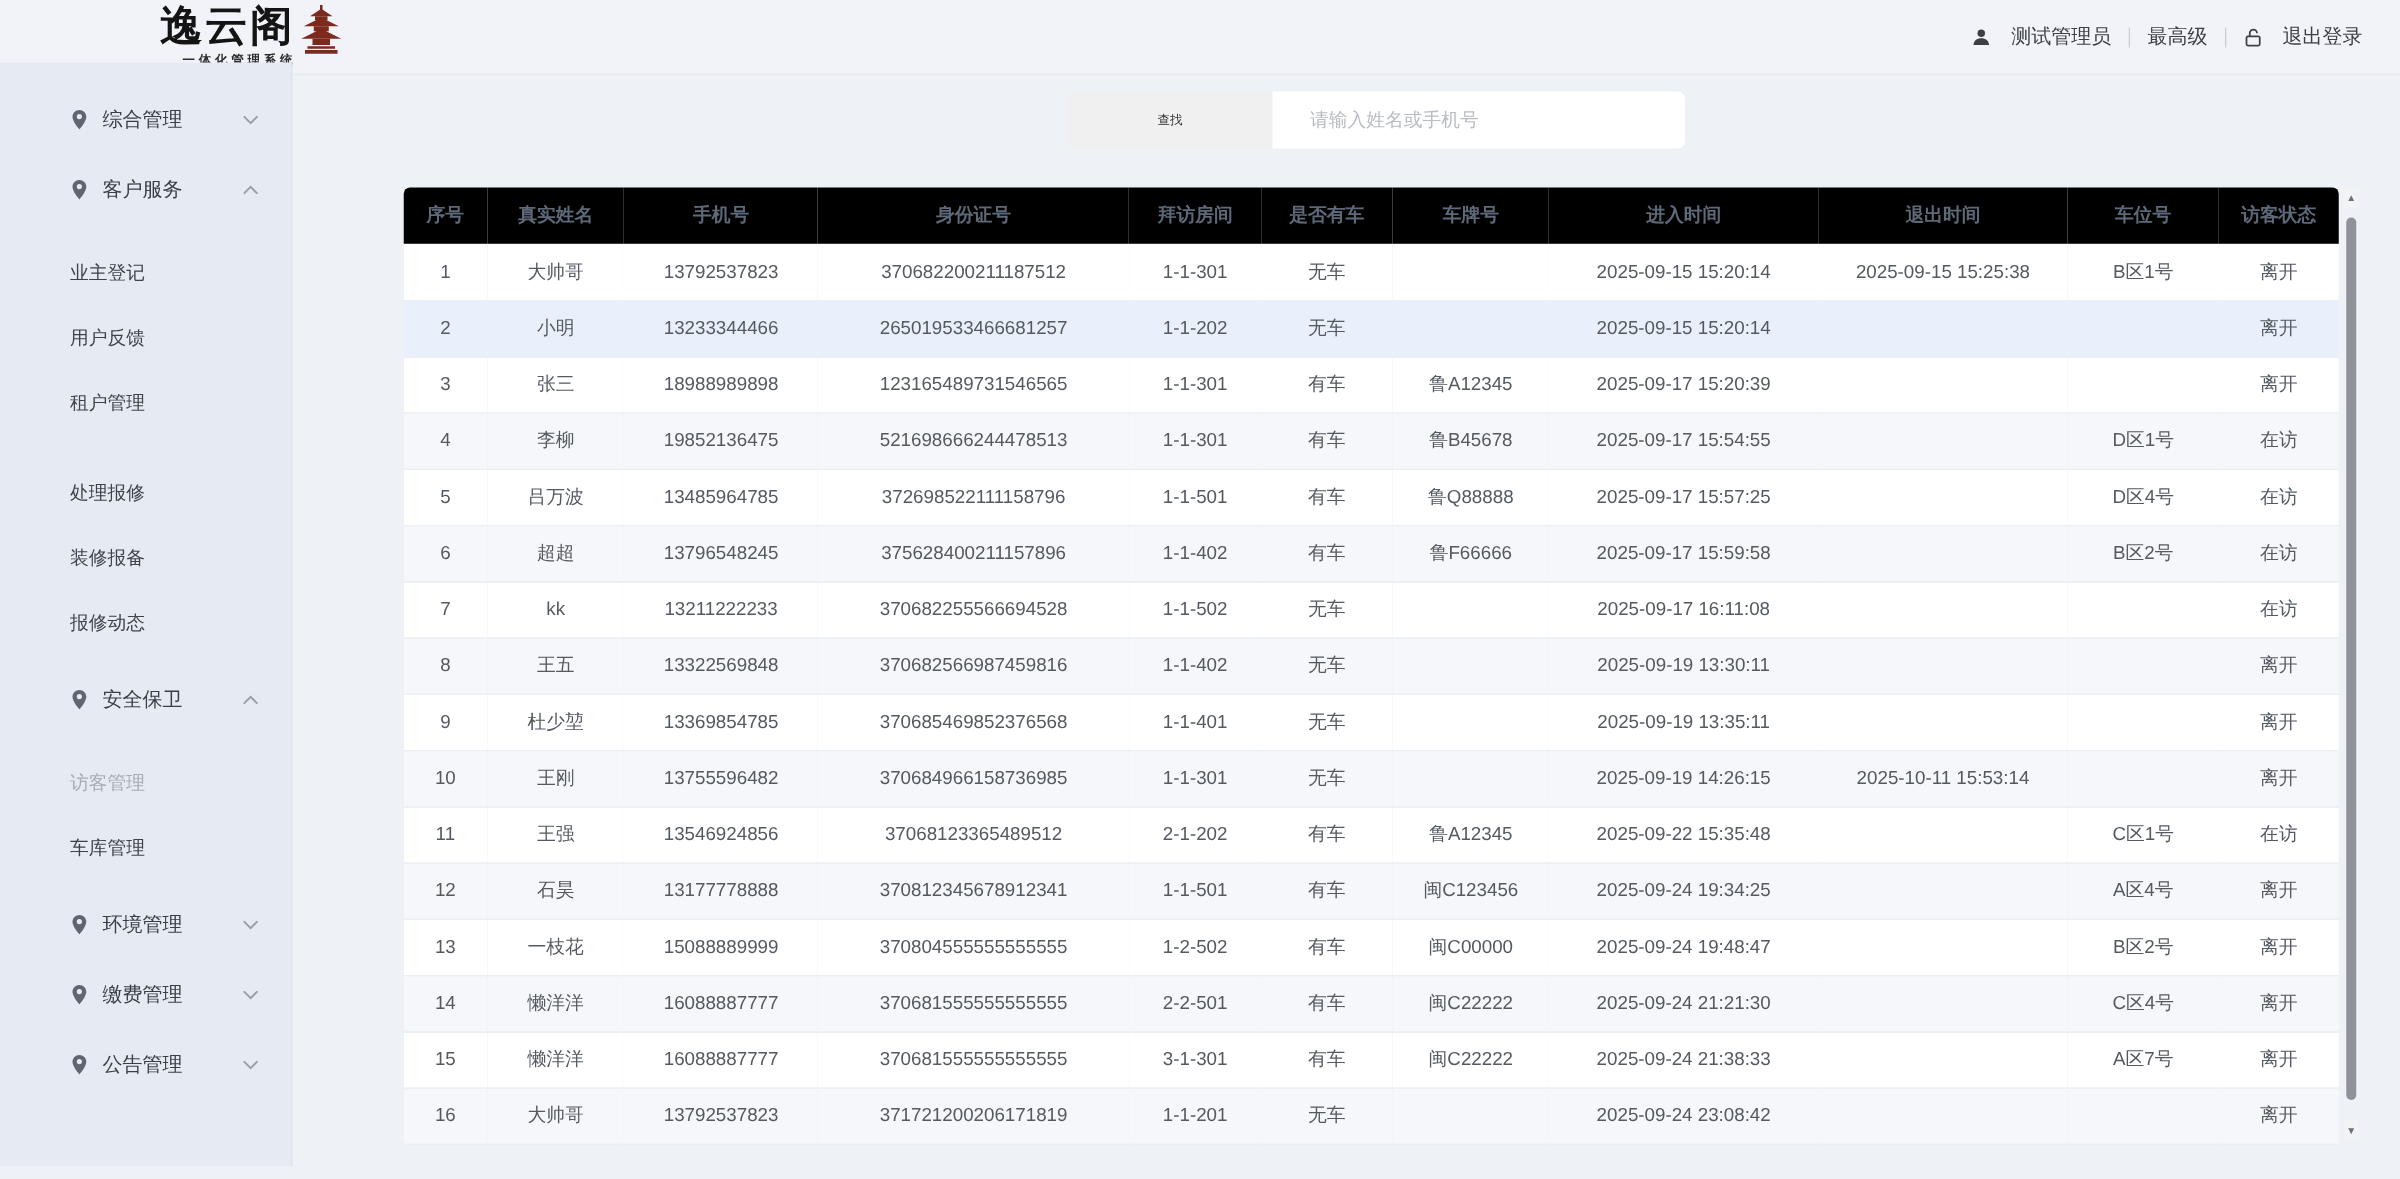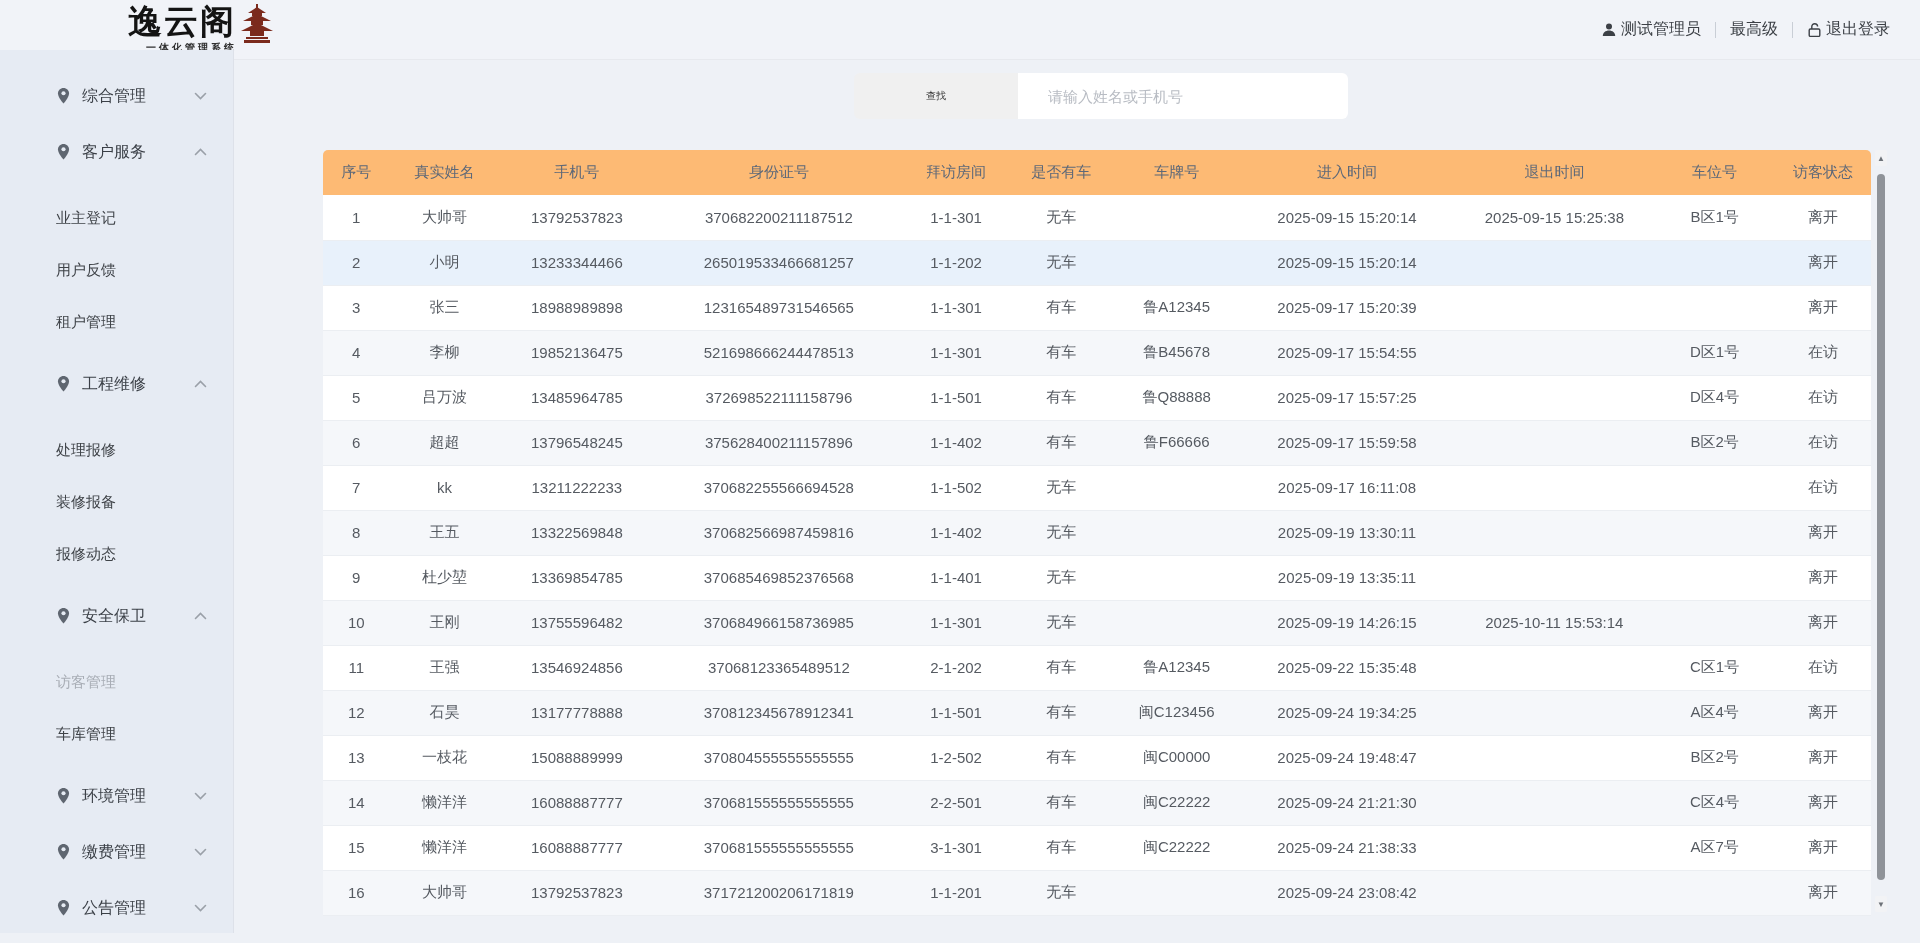--- a/index.html
+++ b/index.html
@@ -12,21 +12,21 @@
     background:#f1f3f8; border-bottom:1px solid rgba(0,0,0,0.04);
     display:flex; align-items:center; justify-content:space-between; }
   .logo { margin-left:128px; display:flex; align-items:flex-start; }
   .logo-col { display:flex; flex-direction:column; }
   .logo-row { display:flex; align-items:flex-end; }
   .logo-title { font-family:"DejaVu Serif","Liberation Serif",serif;
     font-weight:bold; font-size:34px; color:#141414; letter-spacing:2px; line-height:1; }
   .pagoda { margin-left:4px; margin-bottom:-6px; }
   .logo-sub { font-size:10px; color:#2e2e2e; letter-spacing:3px; margin-top:3px; margin-left:18px; font-weight:bold; }
   .user-menu { margin-right:30px; display:flex; align-items:center; font-size:16px; color:#3c4046; }
-  .user-item { display:flex; align-items:center; gap:4px; cursor:pointer; white-space:nowrap; }
+  .user-item { display:flex; align-items:center; gap:16px; cursor:pointer; white-space:nowrap; }
   .sep { width:1px; height:16px; background:#c9ced6; margin:0 14px; }
 
   
   .sidebar { position:absolute; left:0; top:50px; width:234px; height:883px;
     background:#e6ebf3; border-right:1px solid rgba(0,0,0,0.04); padding-top:18px; overflow:hidden; }
   .side-group { height:56px; display:flex; align-items:center; padding:0 26px 0 54px; cursor:pointer; }
   .side-group .pin { display:flex; width:18px; justify-content:center; }
   .g-label { font-size:16px; color:#3a3f46; margin-left:10px; flex:1; }
   .chev-wrap { display:flex; align-items:center; }
   .side-subs { padding:12px 0 8px 0; }
@@ -40,21 +40,21 @@
   .searchbar { position:absolute; left:571px; top:13px; width:494px; height:46px;
     display:flex; border-radius:6px; overflow:hidden; }
   .search-btn { width:164px; height:46px; background:#f0f0f0; border:none;
     font-size:10px; color:#333; cursor:pointer; font-family:inherit; }
   .search-input { flex:1; height:46px; background:#ffffff; border:none; outline:none;
     padding:0 30px; font-size:15px; color:#333; font-family:inherit; }
   .search-input::placeholder { color:#b8bcc3; }
 
   .table-wrap { position:absolute; left:40px; top:90px; width:1548px; }
   table { width:1548px; border-collapse:collapse; table-layout:fixed; }
-  thead th { height:45px; background:#fdba74; font-size:15px; font-weight:normal;
+  thead th { height:45px; background:#000000; font-size:15px; font-weight:bold;
     color:#5d6878; text-align:center; }
   thead th:first-child { border-top-left-radius:5px; }
   thead th:last-child  { border-top-right-radius:5px; }
   tbody td { height:45px; font-size:15px; color:#555a61; text-align:center;
     border-bottom:1px solid #ebeef2; background:#ffffff;
     white-space:nowrap; overflow:hidden; }
   tbody tr.striped td { background:#f5f7fa; }
   tbody tr.hl td { background:#e8f1fb; }
 
   
@@ -151,34 +151,20 @@
           <svg width="13" height="8" viewBox="0 0 13 8" fill="none" stroke="#9aa0a8" stroke-width="1.6" stroke-linecap="round">
             <path d="M1.5 6.5 L6.5 1.5 L11.5 6.5"></path>
           </svg>
         </span>
       </div>
       <div class="side-subs">
         <div class="side-sub">业主登记</div>
         <div class="side-sub">用户反馈</div>
         <div class="side-sub">租户管理</div>
       </div>
-      <div class="side-group">
-        <span class="pin">
-          <svg width="15" height="18" viewBox="0 0 16 19">
-            <path fill="#5f6670" d="M8 1C4.7 1 2.1 3.6 2.1 6.8 2.1 11 8 17.6 8 17.6s5.9-6.6 5.9-10.8C13.9 3.6 11.3 1 8 1z"></path>
-            <circle cx="8" cy="6.6" r="2.2" fill="#e6ebf3"></circle>
-          </svg>
-        </span>
-        <span class="g-label">工程维修</span>
-        <span class="chev-wrap">
-          <svg width="13" height="8" viewBox="0 0 13 8" fill="none" stroke="#9aa0a8" stroke-width="1.6" stroke-linecap="round">
-            <path d="M1.5 6.5 L6.5 1.5 L11.5 6.5"></path>
-          </svg>
-        </span>
-      </div>
       <div class="side-subs">
         <div class="side-sub">处理报修</div>
         <div class="side-sub">装修报备</div>
         <div class="side-sub">报修动态</div>
       </div>
       <div class="side-group">
         <span class="pin">
           <svg width="15" height="18" viewBox="0 0 16 19">
             <path fill="#5f6670" d="M8 1C4.7 1 2.1 3.6 2.1 6.8 2.1 11 8 17.6 8 17.6s5.9-6.6 5.9-10.8C13.9 3.6 11.3 1 8 1z"></path>
             <circle cx="8" cy="6.6" r="2.2" fill="#e6ebf3"></circle>

